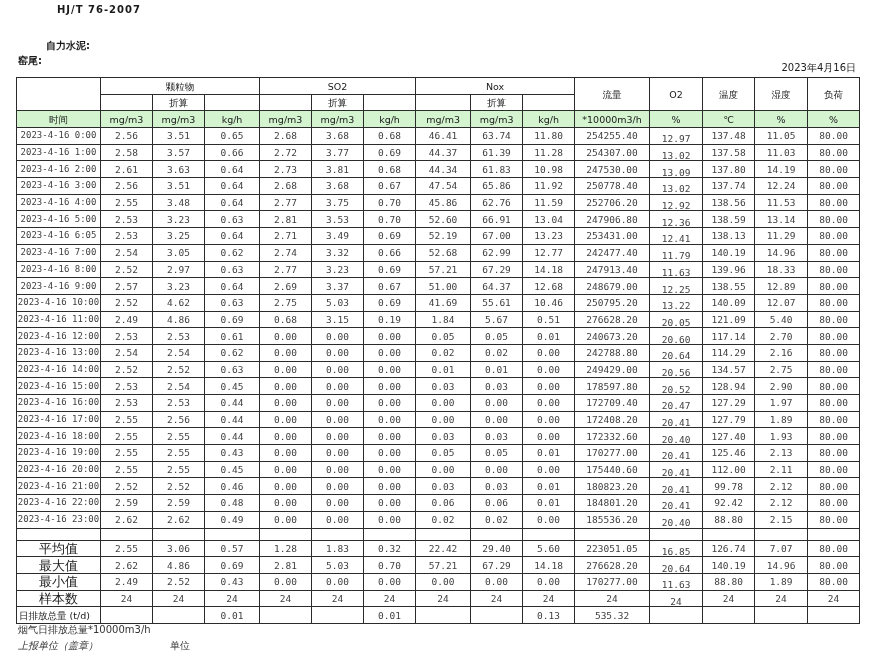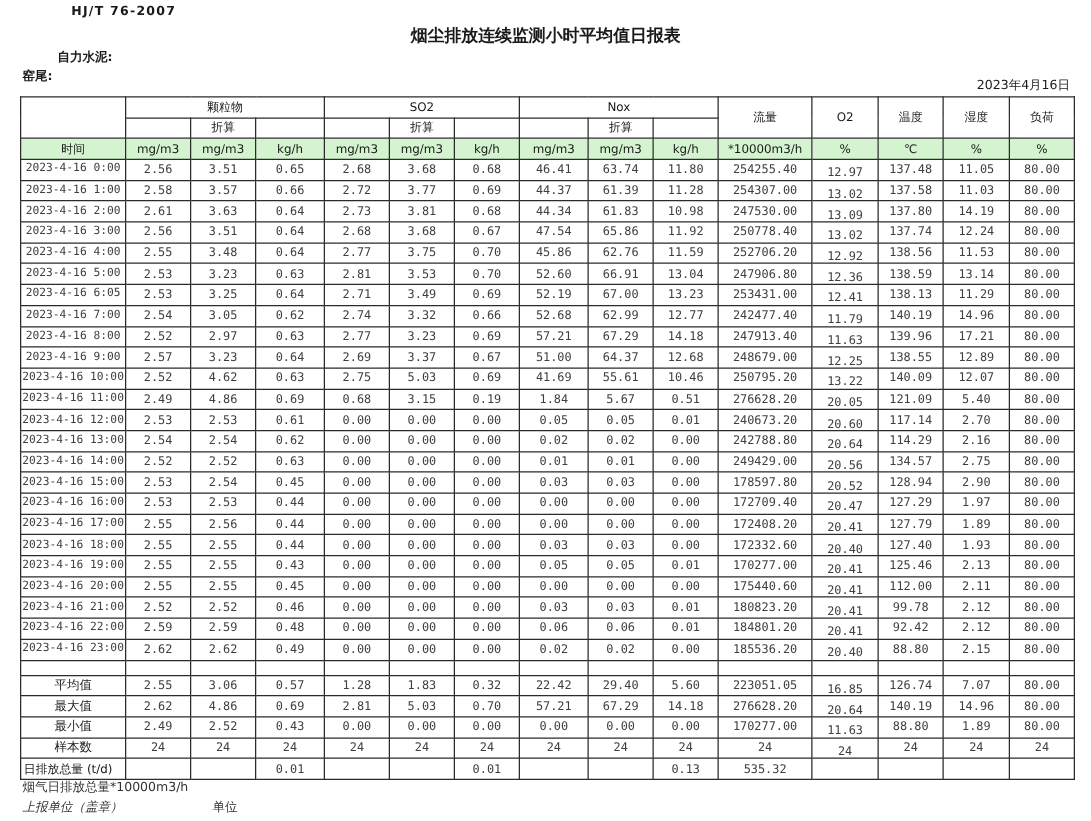--- a/index.html
+++ b/index.html
@@ -18,33 +18,32 @@
       font-size:9.5px; font-weight:normal; text-align:center;
       line-height:11px; overflow:hidden; white-space:nowrap; }
   thead tr.r1 th, thead tr.r1 td { height:16px; }
   thead tr.r2 th, thead tr.r2 td { height:15px; }
   thead tr.units th { height:16px; background:var(--green); }
   tbody td { height:15.7px; color:var(--datatext);
              font-family:"DejaVu Sans Mono","Liberation Mono",monospace; font-size:9px; }
   tbody td.time { font-size:9px; }
   tbody td.o2 span { position:relative; top:3px; display:inline-block; }
   tbody tr.spacer td { height:7.7px; }
-  tbody td.sum-label { font-family:"DejaVu Sans","Liberation Sans",sans-serif; font-size:10px; color:#1a1a1a; }
+  tbody td.sum-label { font-family:"DejaVu Sans","Liberation Sans",sans-serif; font-size:13px; color:#1a1a1a; }
   tbody td.total-label { font-family:"DejaVu Sans","Liberation Sans",sans-serif; font-size:9.5px; color:#1a1a1a;
                          text-align:left; padding-left:2px;margin-top:28px; }
   .footer-flow   { position:absolute; left:18px;  top:623px; font-size:10px; color:#333; }
   .footer-report { position:absolute; left:18px;  top:639px; font-size:10px; color:#333;font-style:italic; }
   .footer-unit   { position:absolute; left:170px; top:639px; font-size:10px; color:#333; }
 </style>
 </head>
 <body>
 
 <div class="page">
   <div class="std">HJ/T 76-2007</div>
-  <div class="title">烟尘排放连续监测小时平均值日报表</div>
   <div class="company">自力水泥:</div>
   <div class="site">窑尾:</div>
   <div class="date">2023年4月16日</div>
 
   <table class="report">
     <colgroup>
       <col style="width:84px">
         <col style="width:52px">
         <col style="width:52px">
         <col style="width:55px">
@@ -245,21 +244,21 @@
           <td>0.63</td>
           <td>2.77</td>
           <td>3.23</td>
           <td>0.69</td>
           <td>57.21</td>
           <td>67.29</td>
           <td>14.18</td>
           <td>247913.40</td>
           <td class="o2"><span>11.63</span></td>
           <td>139.96</td>
-          <td>17.21</td>
+          <td>18.33</td>
           <td>80.00</td>
         </tr>
         <tr>
           <td class="time">2023-4-16 9:00</td>
           <td>2.57</td>
           <td>3.23</td>
           <td>0.64</td>
           <td>2.69</td>
           <td>3.37</td>
           <td>0.67</td>

